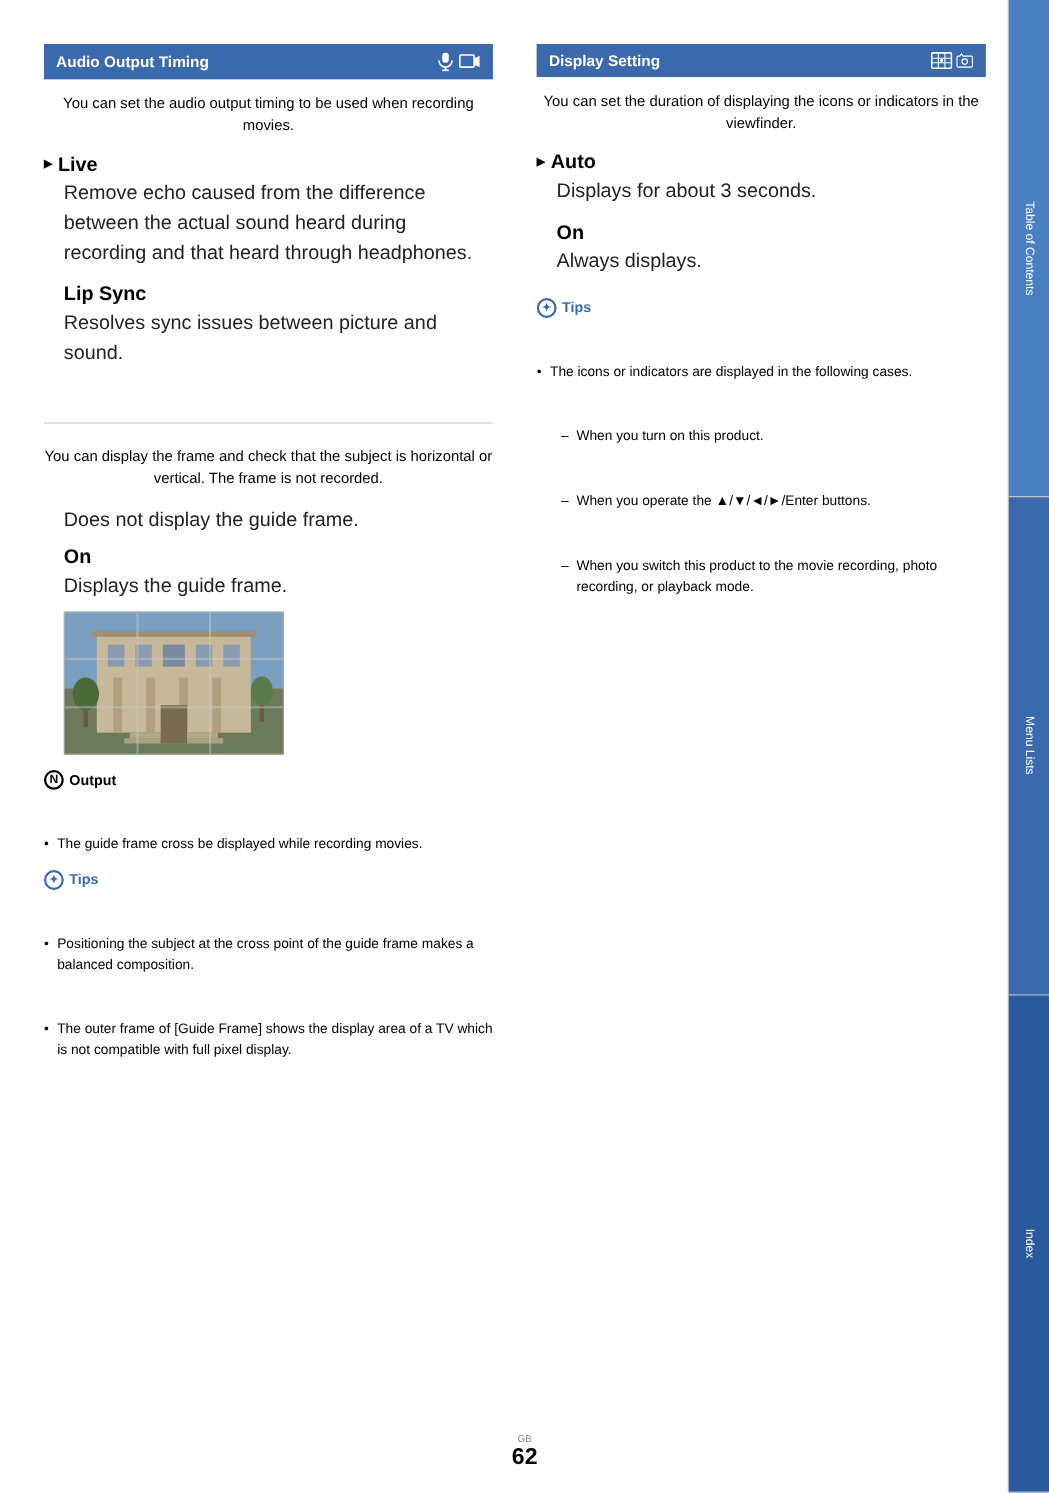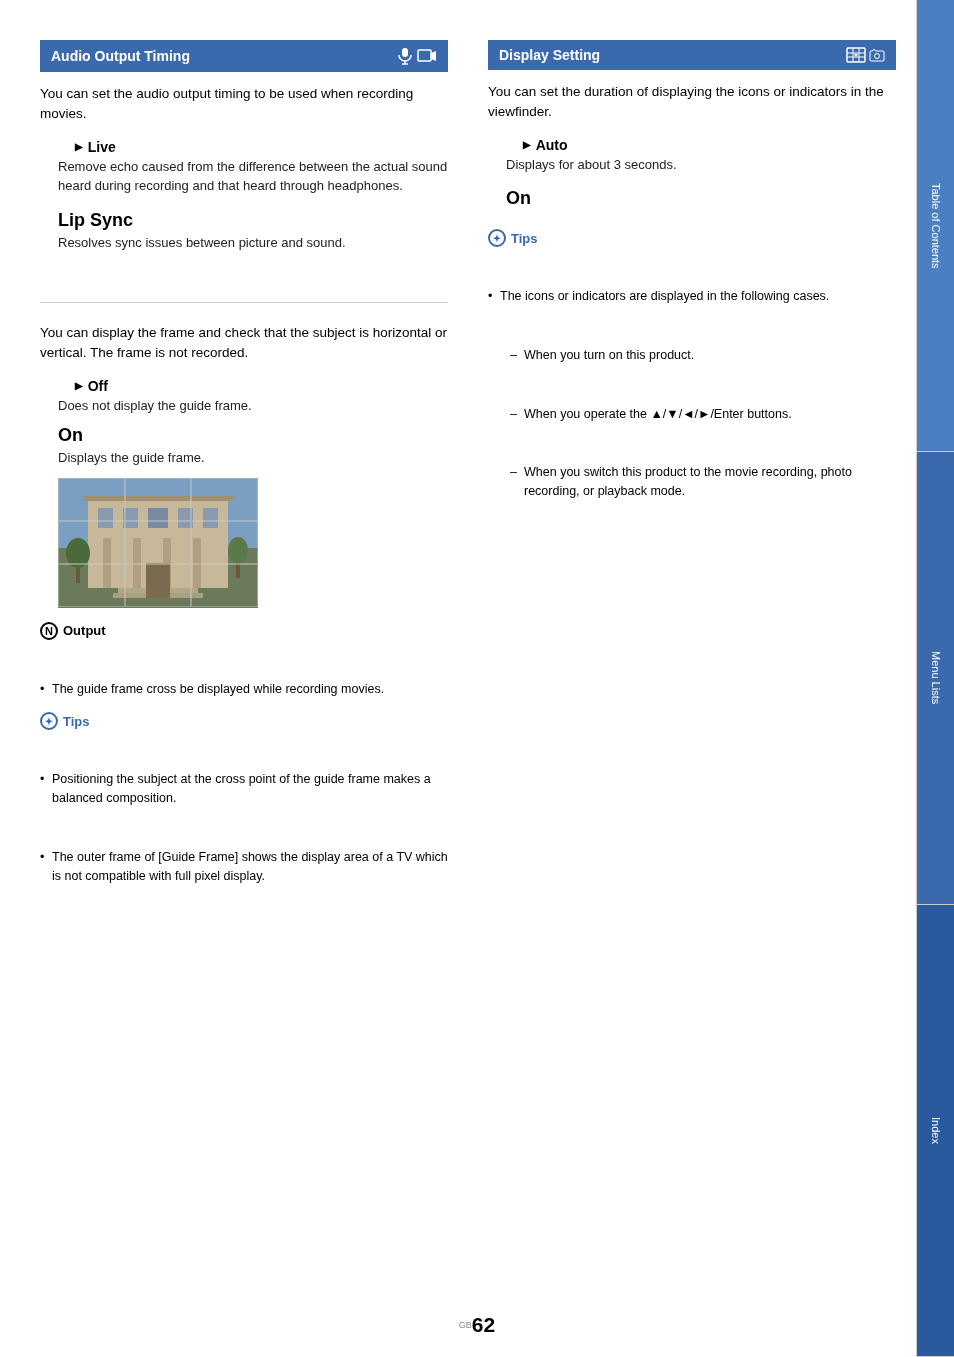--- a/index.html
+++ b/index.html
@@ -86,51 +86,51 @@
     }
 
     .section-content {
       padding: 0 0 20px 0;
     }
 
     .section-description {
       font-size: 13.5px;
       line-height: 1.5;
       margin-bottom: 14px;
+      text-align: center;
     }
 
     .option-item {
       margin-bottom: 10px;
     }
 
     .option-title-default {
       display: flex;
       align-items: center;
-      font-size: 14px;
+      font-size: 18px;
       font-weight: bold;
       margin-bottom: 2px;
-      margin-left: 35px;
     }
 
     .option-title-default::before {
       content: "▶";
       font-size: 10px;
       margin-right: 5px;
       color: #000;
     }
 
     .option-title {
       font-size: 18px;
       font-weight: bold;
       margin-bottom: 2px;
       padding-left: 18px;
     }
 
     .option-desc {
-      font-size: 13px;
+      font-size: 18px;
       line-height: 1.5;
       padding-left: 18px;
       color: #222;
     }
 
     .note-section {
       margin-top: 14px;
       margin-bottom: 14px;
     }
 
@@ -246,21 +246,21 @@
       width: 100%;
       height: 100%;
     }
 
     .page-footer {
       position: absolute;
       bottom: 20px;
       left: 50%;
       transform: translateX(-50%);
       display: flex;
-      flex-direction: row;
+      flex-direction: column;
       align-items: center;
       font-size: 11px;
     }
 
     .page-number-badge {
       font-size: 9px;
       color: #888;
     }
 
     .page-number {
@@ -321,21 +321,20 @@
         </div>
       </div>
 
       <hr class="divider-line">
 
 
       <div class="section-content">
         <p class="section-description">You can display the frame and check that the subject is horizontal or vertical. The frame is not recorded.</p>
 
         <div class="option-item">
-          <div class="option-title-default">Off</div>
           <p class="option-desc">Does not display the guide frame.</p>
         </div>
 
         <div class="option-item" style="margin-top:10px;">
           <div class="option-title">On</div>
           <p class="option-desc">Displays the guide frame.</p>
         </div>
 
         <div class="guide-frame-image">
           <svg class="building-svg" viewBox="0 0 200 130" xmlns="http://www.w3.org/2000/svg">
@@ -430,20 +429,21 @@
       <div class="section-content">
         <p class="section-description">You can set the duration of displaying the icons or indicators in the viewfinder.</p>
 
         <div class="option-item">
           <div class="option-title-default">Auto</div>
           <p class="option-desc">Displays for about 3 seconds.</p>
         </div>
 
         <div class="option-item" style="margin-top:14px;">
           <div class="option-title">On</div>
+          <p class="option-desc">Always displays.</p>
         </div>
 
         <div class="note-section" style="margin-top:20px;">
           <div class="tips-header">
             <span class="tips-icon">✦</span>
             <span>Tips</span>
           </div>
           <ul class="bullet-list">
             <li>
               <span>The icons or indicators are displayed in the following cases.</span>

